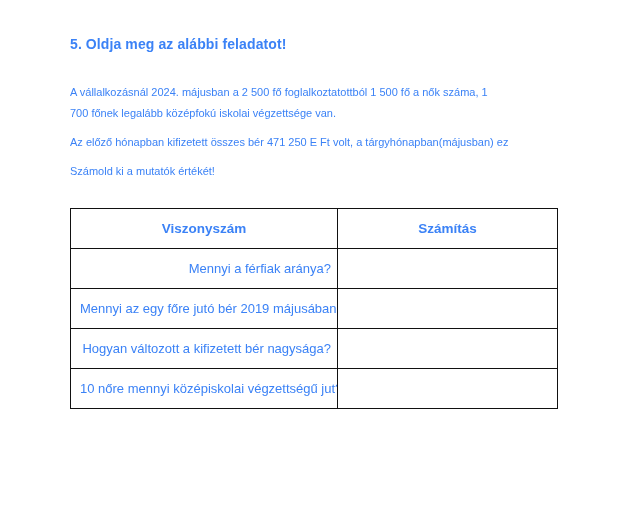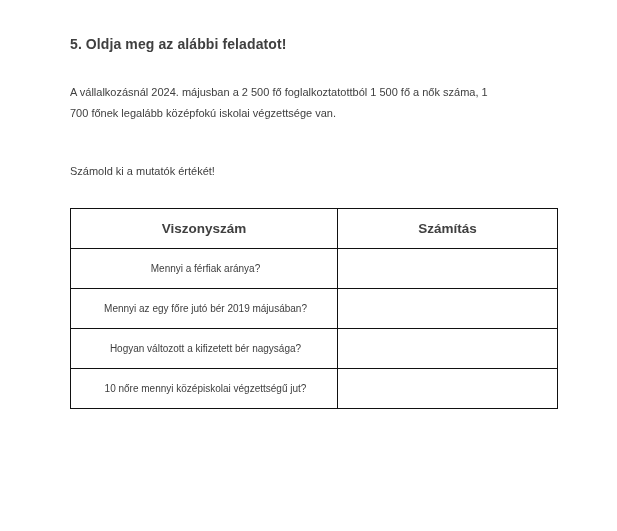--- a/index.html
+++ b/index.html
@@ -6,21 +6,21 @@
     margin: 0;
     padding: 0;
     background: #ffffff;
   }
   .page {
     position: relative;
     width: 617px;
     height: 496px;
     background: #ffffff;
     font-family: "Liberation Sans", sans-serif;
-    color: #404040;
+    color: #3b82f6;
     overflow: hidden;
   }
   .content {
     padding: 36px 0 0 70px;
     width: 487px;
   }
   .heading {
     font-size: 14px;
     line-height: 17px;
     font-weight: 700;
@@ -48,22 +48,22 @@
     box-sizing: border-box;
     vertical-align: middle;
   }
   .worksheet-table th {
     font-size: 13.5px;
     font-weight: 700;
     text-align: center;
     padding: 0;
   }
   .worksheet-table td.question-cell {
-    font-size: 10px;
-    text-align: center;
+    font-size: 13px;
+    text-align: right;
     padding: 0 6px 0 9px;
     white-space: nowrap;
     overflow: hidden;
   }
   .worksheet-table td.calculation-cell {
     padding: 0;
   }
   .col-question { width: 267px; }
   .col-calc { width: 220px; }
 </style>
@@ -74,21 +74,21 @@
   <div class="content">
 
     <h1 class="heading">5. Oldja meg az alábbi feladatot!</h1>
 
     <p class="para">
       <span class="line">A vállalkozásnál 2024. májusban a 2 500 fő foglalkoztatottból 1 500 fő a nők száma, 1</span><br>
       <span class="line">700 főnek legalább középfokú iskolai végzettsége van.</span>
     </p>
 
     <p class="para">
-      <br>
+      <span class="line">Az előző hónapban kifizetett összes bér 471 250 E Ft volt, a tárgyhónapban(májusban) ez</span><br>
     </p>
 
     <p class="para">
       <span class="line">Számold ki a mutatók értékét!</span>
     </p>
 
     <table class="worksheet-table">
       <colgroup>
         <col class="col-question">
         <col class="col-calc">

